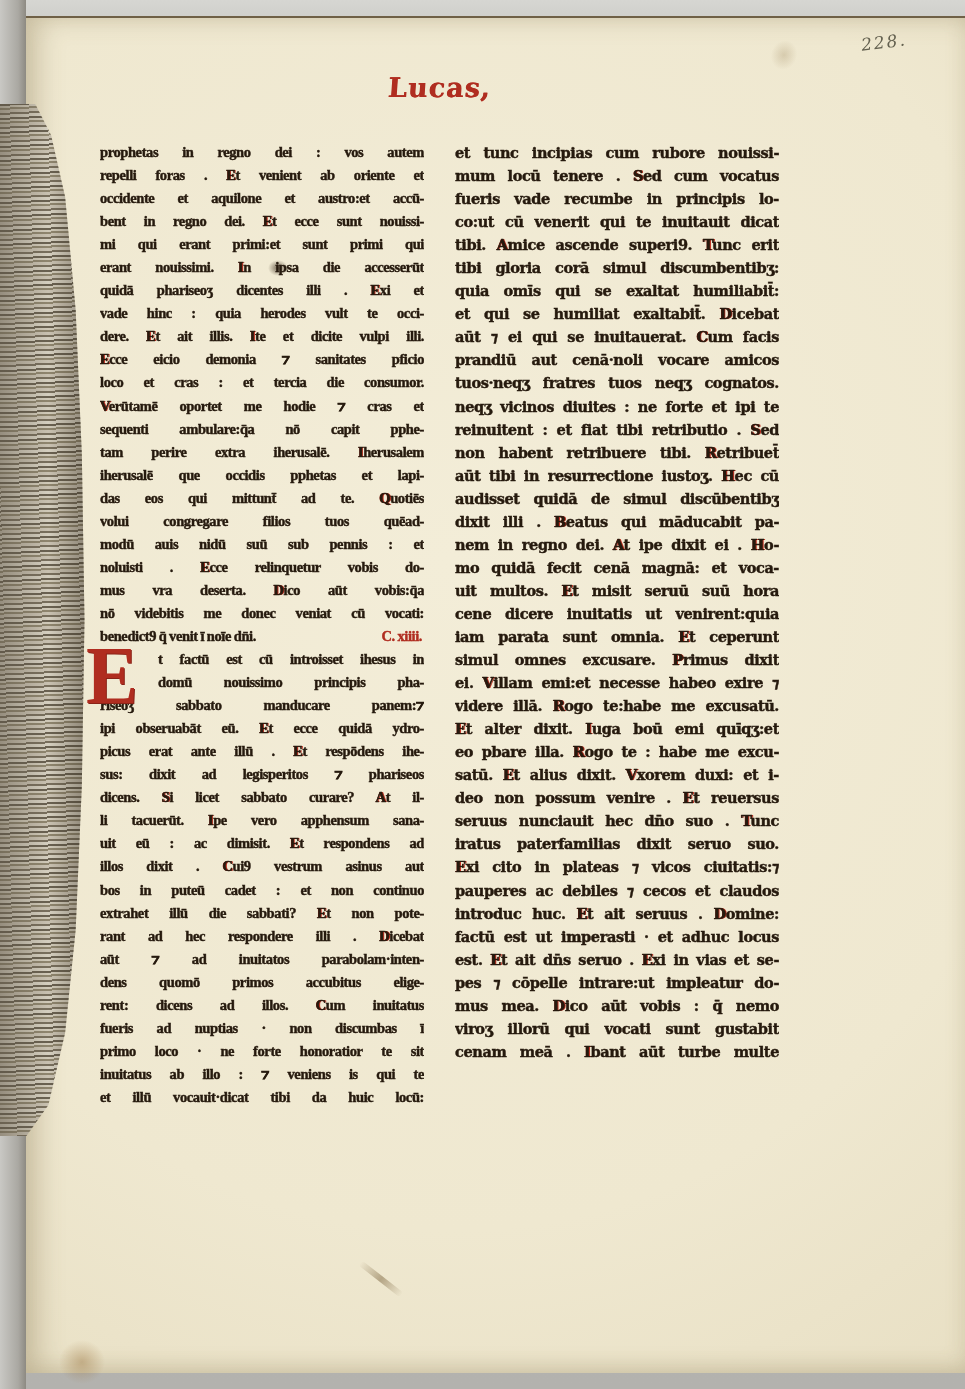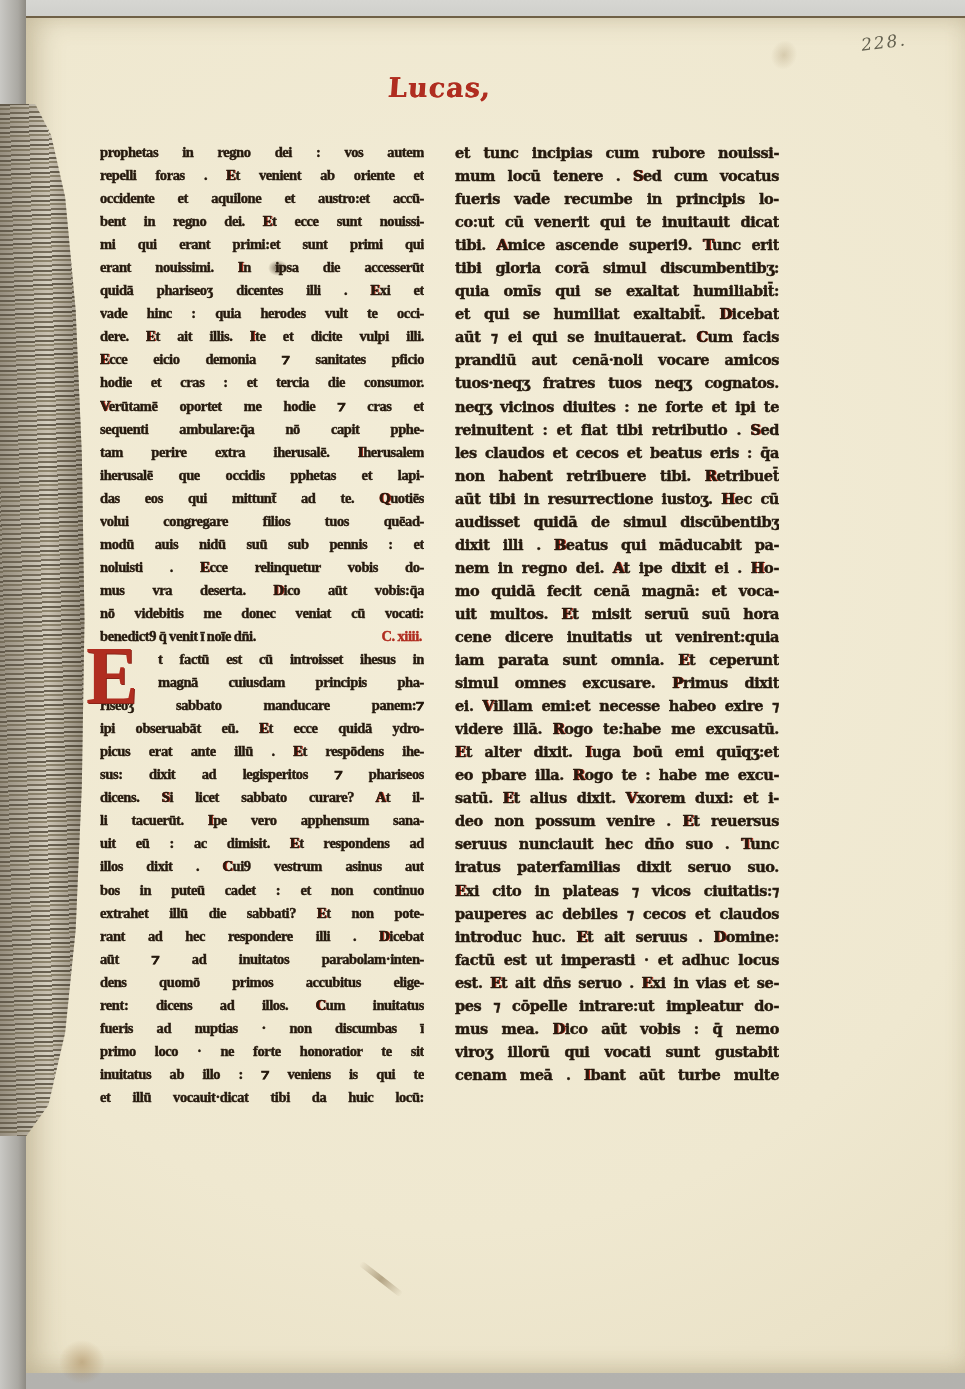--- a/index.html
+++ b/index.html
@@ -77,41 +77,41 @@
         <div class="textline">prophetas in regno dei : vos autem</div>
         <div class="textline">repelli foras . <span class="rub">E</span>t venient ab oriente et</div>
         <div class="textline">occidente et aquilone et austro:et accū-</div>
         <div class="textline">bent in regno dei. <span class="rub">E</span>t ecce sunt nouissi-</div>
         <div class="textline">mi qui erant primi:et sunt primi qui</div>
         <div class="textline">erant nouissimi. <span class="rub">I</span>n ipsa die accesserūt</div>
         <div class="textline">quidā phariseoʒ dicentes illi . <span class="rub">E</span>xi et</div>
         <div class="textline">vade hinc : quia herodes vult te occi-</div>
         <div class="textline">dere. <span class="rub">E</span>t ait illis. <span class="rub">I</span>te et dicite vulpi illi.</div>
         <div class="textline"><span class="rub">E</span>cce eicio demonia ⁊ sanitates pficio</div>
-        <div class="textline">hodie et cras : et tercia die consumor.</div>
+        <div class="textline">loco et cras : et tercia die consumor.</div>
         <div class="textline"><span class="rub">V</span>erūtamē oportet me hodie ⁊ cras et</div>
         <div class="textline">sequenti ambulare:q̄a nō capit pphe-</div>
         <div class="textline">tam perire extra iherusalē. <span class="rub">I</span>herusalem</div>
         <div class="textline">iherusalē que occidis pphetas et lapi-</div>
         <div class="textline">das eos qui mittunt̄ ad te. <span class="rub">Q</span>uotiēs</div>
         <div class="textline">volui congregare filios tuos quēad-</div>
         <div class="textline">modū auis nidū suū sub pennis : et</div>
         <div class="textline">noluisti . <span class="rub">E</span>cce relinquetur vobis do-</div>
         <div class="textline">mus vra deserta. <span class="rub">D</span>ico aūt vobis:q̄a</div>
         <div class="textline">nō videbitis me donec veniat cū vocati:</div>
       </div>
     <div class="textline rubric-line">
       <span>benedict9 q̄ venit ī noīe dn̄i.</span>
       <span class="chapter-rubric">C. xiiii.</span>
     </div>
     <div class="dropcap-block">
       <span class="dropcap">E</span>
       <div>
           <div class="textline">t factū est cū introisset ihesus in</div>
-          <div class="textline">magnā cuiusdam principis pha-</div>
+          <div class="textline">domū nouissimo principis pha-</div>
         </div>
     </div>
     <div>
         <div class="textline">riseoʒ sabbato manducare panem:⁊</div>
         <div class="textline">ipi obseruabāt eū. <span class="rub">E</span>t ecce quidā ydro-</div>
         <div class="textline">picus erat ante illū . <span class="rub">E</span>t respōdens ihe-</div>
         <div class="textline">sus: dixit ad legisperitos ⁊ phariseos</div>
         <div class="textline">dicens. <span class="rub">S</span>i licet sabbato curare? <span class="rub">A</span>t il-</div>
         <div class="textline">li tacuerūt. <span class="rub">I</span>pe vero apphensum sana-</div>
         <div class="textline">uit eū : ac dimisit. <span class="rub">E</span>t respondens ad</div>
@@ -137,21 +137,20 @@
         <div class="textline">co:ut cū venerit qui te inuitauit dicat</div>
         <div class="textline">tibi. <span class="rub">A</span>mice ascende superi9. <span class="rub">T</span>unc erit</div>
         <div class="textline">tibi gloria corā simul discumbentibʒ:</div>
         <div class="textline">quia omīs qui se exaltat humiliabit̄:</div>
         <div class="textline">et qui se humiliat exaltabit̄. <span class="rub">D</span>icebat</div>
         <div class="textline">aūt ⁊ ei qui se inuitauerat. <span class="rub">C</span>um facis</div>
         <div class="textline">prandiū aut cenā·noli vocare amicos</div>
         <div class="textline">tuos·neqʒ fratres tuos neqʒ cognatos.</div>
         <div class="textline">neqʒ vicinos diuites : ne forte et ipi te</div>
         <div class="textline">reinuitent : et fiat tibi retributio . <span class="rub">S</span>ed</div>
-        <div class="textline">les claudos et cecos et beatus eris : q̄a</div>
         <div class="textline">non habent retribuere tibi. <span class="rub">R</span>etribuet̄</div>
         <div class="textline">aūt tibi in resurrectione iustoʒ. <span class="rub">H</span>ec cū</div>
         <div class="textline">audisset quidā de simul discūbentibʒ</div>
         <div class="textline">dixit illi . <span class="rub">B</span>eatus qui māducabit pa-</div>
         <div class="textline">nem in regno dei. <span class="rub">A</span>t ipe dixit ei . <span class="rub">H</span>o-</div>
         <div class="textline">mo quidā fecit cenā magnā: et voca-</div>
         <div class="textline">uit multos. <span class="rub">E</span>t misit seruū suū hora</div>
         <div class="textline">cene dicere inuitatis ut venirent:quia</div>
         <div class="textline">iam parata sunt omnia. <span class="rub">E</span>t ceperunt</div>
         <div class="textline">simul omnes excusare. <span class="rub">P</span>rimus dixit</div>

